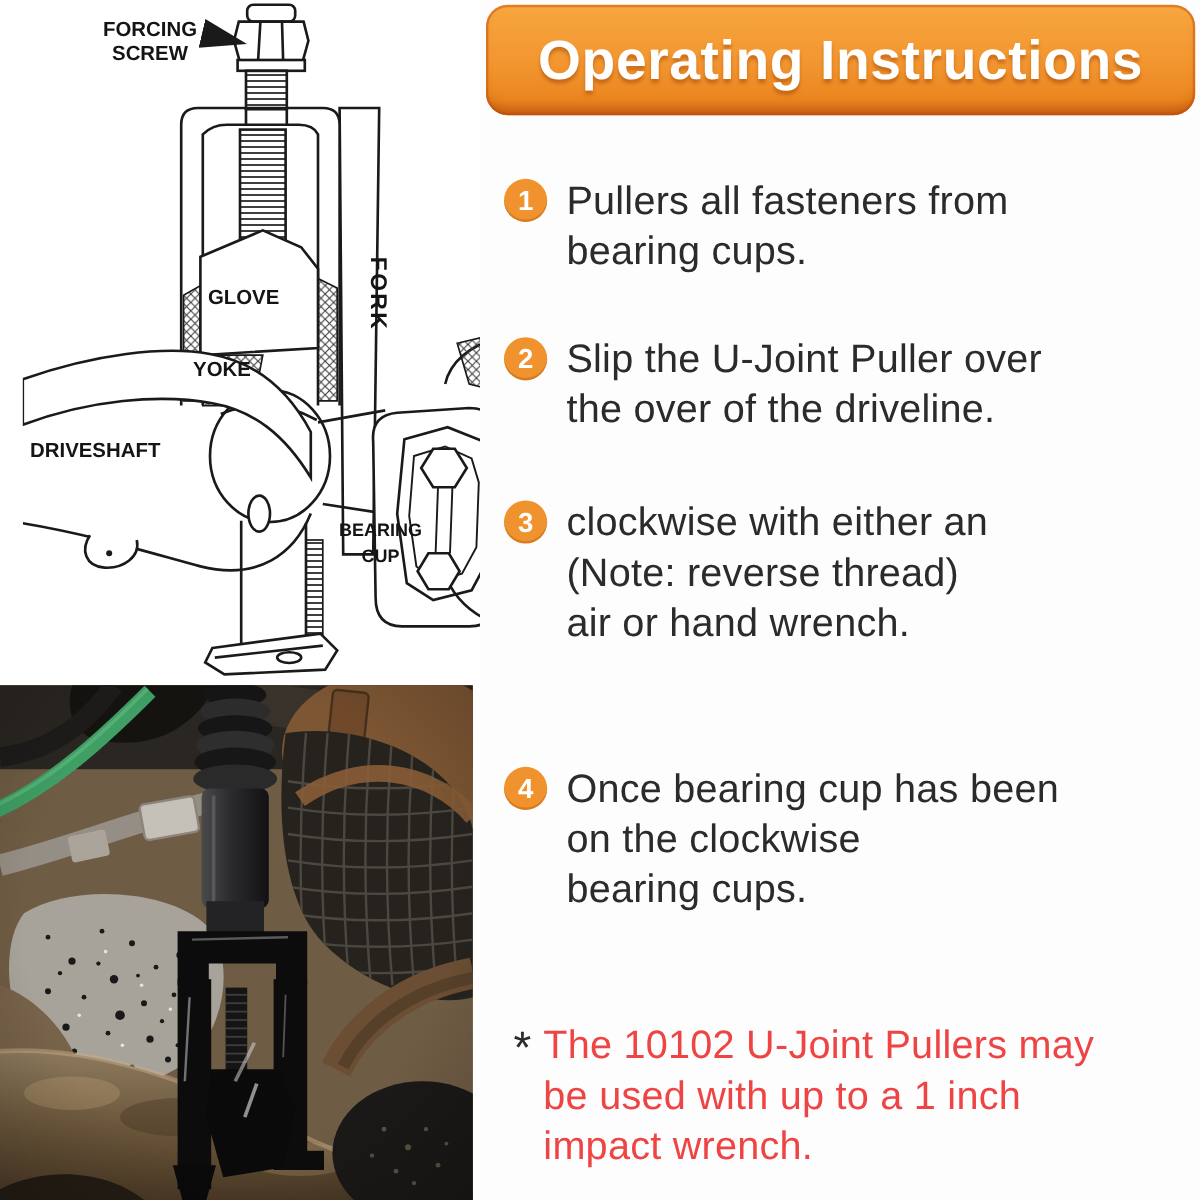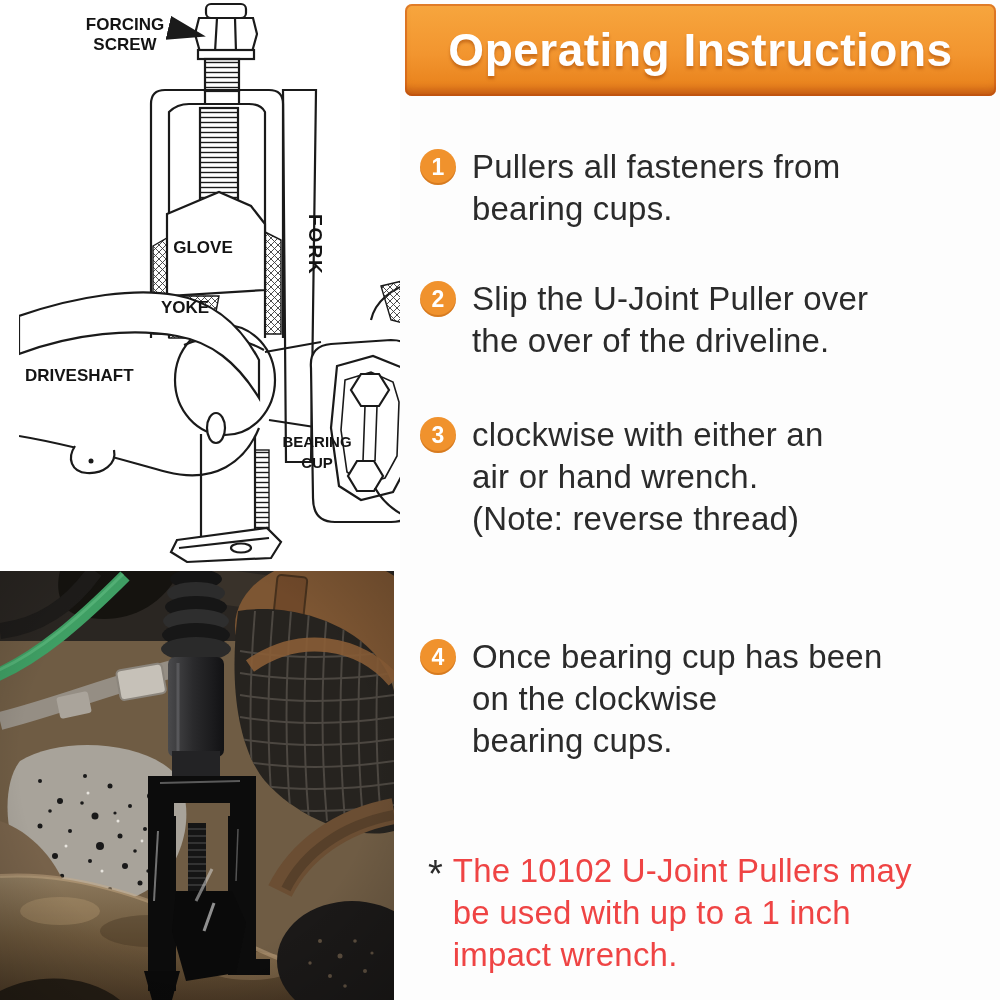--- a/index.html
+++ b/index.html
@@ -7,21 +7,21 @@
   .canvas{
     position:relative;width:1000px;height:1000px;background:#ffffff;
     font-family:"Liberation Sans",sans-serif;overflow:hidden;
   }
   
   .diagram-area{position:absolute;left:0;top:0;width:400px;height:570px;background:#ffffff;margin-left:19px;}
   .photo-area{position:absolute;left:0;top:571px;width:394px;height:429px;background:#6f5c44;}
   
   .panel{position:absolute;left:400px;top:0;width:600px;height:1000px;background:#fdfdfd;}
   .banner{
-    position:absolute;left:5px;top:4px;width:591px;height:92px;border-radius:7px;
+    position:absolute;left:5px;top:4px;width:591px;height:92px;border-radius:18px;
     background:linear-gradient(180deg,#f7a63e 0%,#f2952f 55%,#ea851f 86%,#d96f1a 100%);
     box-shadow:inset 0 -9px 10px -5px rgba(166,62,8,.55), inset 0 0 0 2px rgba(205,90,20,.55);
     display:flex;align-items:center;justify-content:center;
   }
   .banner-title{
     color:#ffffff;font-weight:bold;font-size:46px;letter-spacing:.5px;
     text-shadow:0 3px 3px rgba(150,60,0,.45);
   }
   .step{position:absolute;display:flex;gap:16px;left:20px;}
   .step-badge{
@@ -290,22 +290,22 @@
       <div class="step-lines">
         <div>Slip the U-Joint Puller over</div>
         <div>the over of the driveline.</div>
       </div>
     </div>
 
     <div class="step" style="top:414px;">
       <div class="step-badge">3</div>
       <div class="step-lines">
         <div>clockwise with either an</div>
+        <div>(Note: reverse thread)</div>
         <div>air or hand wrench.</div>
-        <div>(Note: reverse thread)</div>
       </div>
     </div>
 
     <div class="step" style="top:636px;">
       <div class="step-badge">4</div>
       <div class="step-lines">
         <div>Once bearing cup has been</div>
         <div>on the clockwise</div>
         <div>bearing cups.</div>
       </div>

